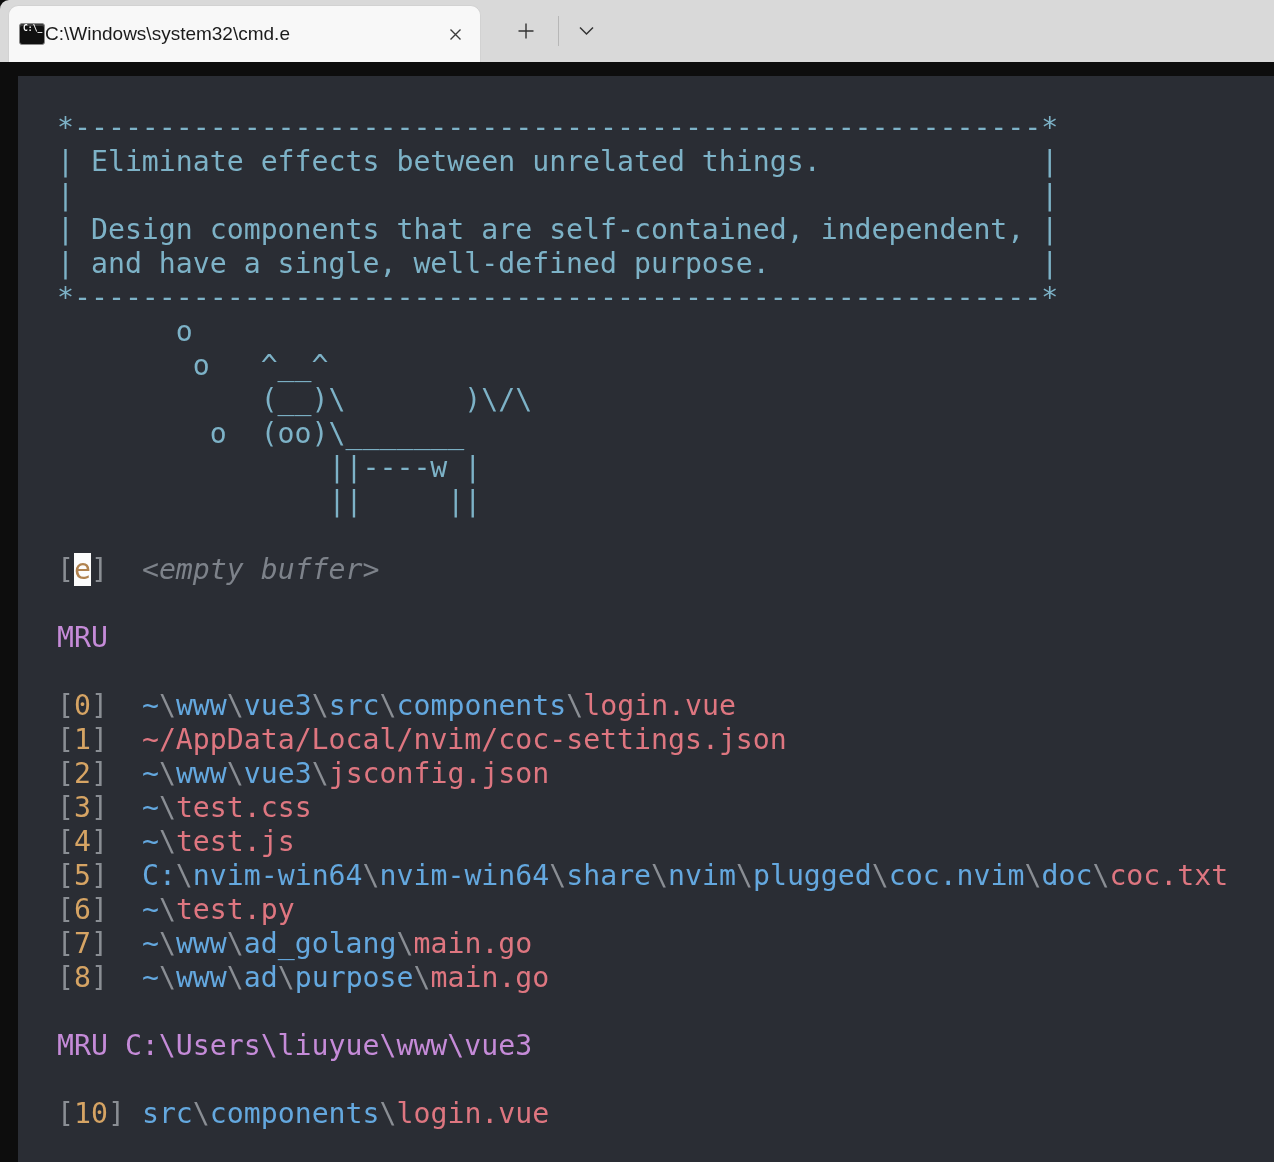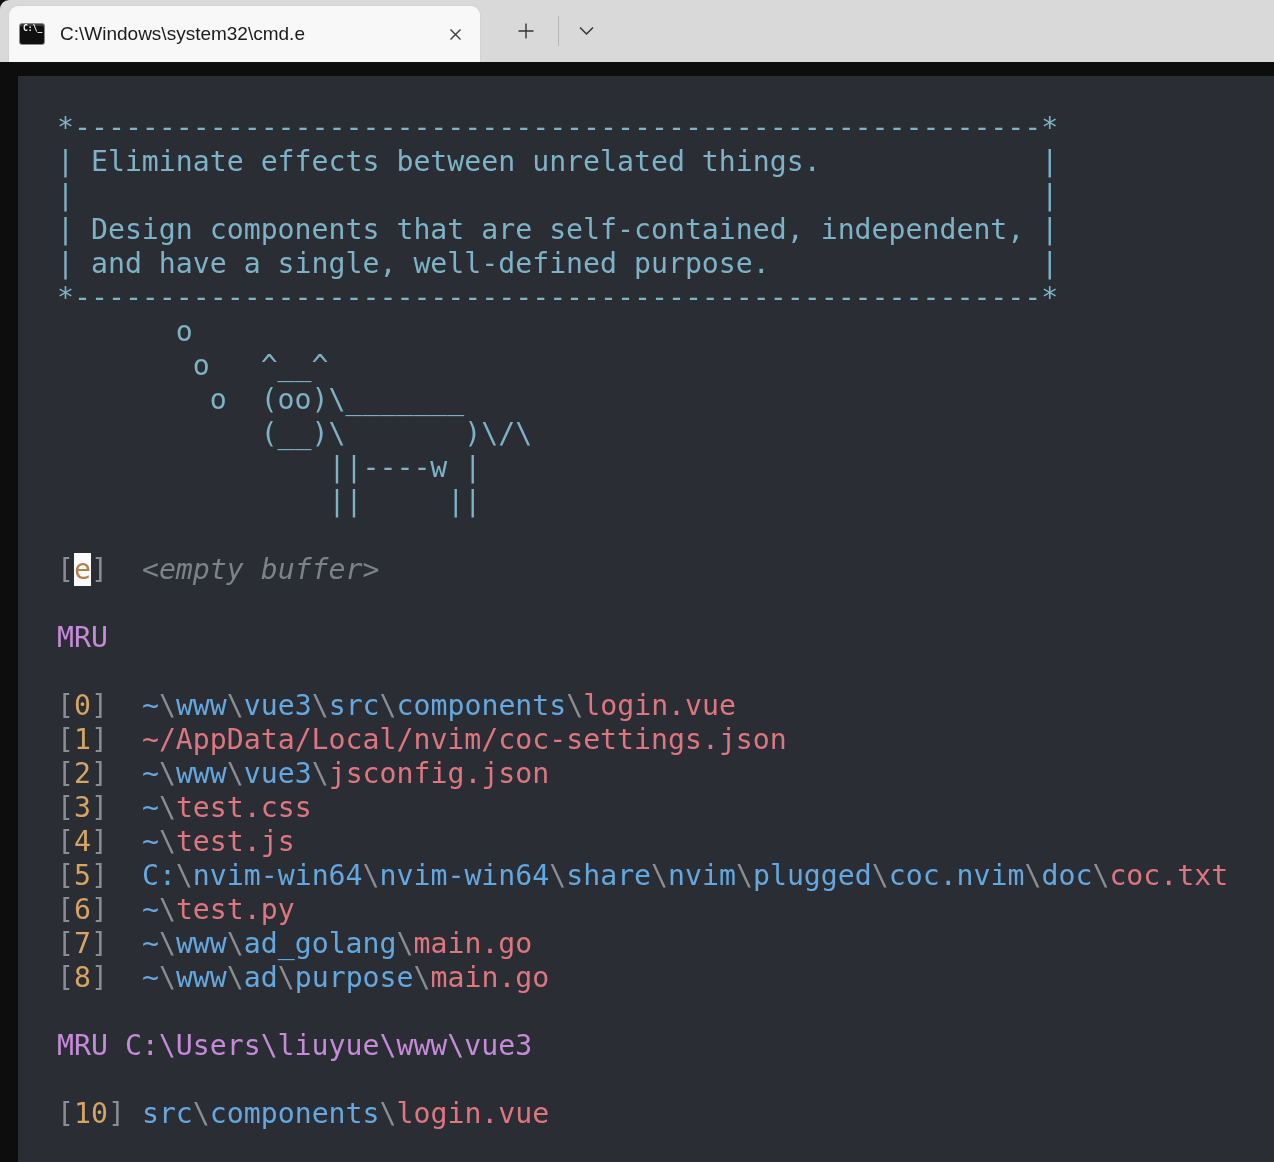--- a/index.html
+++ b/index.html
@@ -20,21 +20,21 @@
     display:flex;align-items:center;padding:0 10px;
   }
   .cmd-icon{
     width:26px;height:22px;flex:0 0 auto;box-sizing:border-box;
     background:#101010;border:1px solid #8a8a8a;border-radius:3px;
     box-shadow:inset 0 2px 0 #3c3c3c;
     color:#fff;font-family:"DejaVu Sans Mono",monospace;font-size:8px;font-weight:bold;
     display:flex;align-items:flex-start;justify-content:flex-start;padding-left:3px;
   }
   .tab-title{
-    flex:1 1 auto;margin-left:15px;
+    flex:1 1 auto;
     font-size:19px;color:#1b1b1b;white-space:nowrap;overflow:hidden;
   }
   .tab-close{
     flex:0 0 auto;width:30px;height:30px;margin-left:6px;border-radius:5px;
     display:flex;align-items:center;justify-content:center;cursor:pointer;
   }
   .ctrl{
     position:absolute;top:13px;width:36px;height:36px;border-radius:5px;
     display:flex;align-items:center;justify-content:center;cursor:pointer;
   }
@@ -99,22 +99,22 @@
     <div class="panel">
       <div class="buffer">
           <div class="line"><span class="c-t">*---------------------------------------------------------*</span></div>
           <div class="line"><span class="c-t">| Eliminate effects between unrelated things.             |</span></div>
           <div class="line"><span class="c-t">|                                                         |</span></div>
           <div class="line"><span class="c-t">| Design components that are self-contained, independent, |</span></div>
           <div class="line"><span class="c-t">| and have a single, well-defined purpose.                |</span></div>
           <div class="line"><span class="c-t">*---------------------------------------------------------*</span></div>
           <div class="line"><span class="c-t">       o</span></div>
           <div class="line"><span class="c-t">        o   ^__^</span></div>
+          <div class="line"><span class="c-t">            (__)\       )\/\</span></div>
           <div class="line"><span class="c-t">         o  (oo)\_______</span></div>
-          <div class="line"><span class="c-t">            (__)\       )\/\</span></div>
           <div class="line"><span class="c-t">                ||----w |</span></div>
           <div class="line"><span class="c-t">                ||     ||</span></div>
           <div class="line"><span> </span></div>
           <div class="line"><span class="c-g">[</span><span class="c-c">e</span><span class="c-g">]</span><span>  </span><span class="c-m">&lt;empty buffer&gt;</span></div>
           <div class="line"><span> </span></div>
           <div class="line"><span class="c-p">MRU</span></div>
           <div class="line"><span> </span></div>
           <div class="line"><span class="c-g">[</span><span class="c-o">0</span><span class="c-g">]</span><span>  </span><span class="c-b">~</span><span class="c-g">\</span><span class="c-b">www</span><span class="c-g">\</span><span class="c-b">vue3</span><span class="c-g">\</span><span class="c-b">src</span><span class="c-g">\</span><span class="c-b">components</span><span class="c-g">\</span><span class="c-k">login.vue</span></div>
           <div class="line"><span class="c-g">[</span><span class="c-o">1</span><span class="c-g">]</span><span>  </span><span class="c-k">~/AppData/Local/nvim/coc-settings.json</span></div>
           <div class="line"><span class="c-g">[</span><span class="c-o">2</span><span class="c-g">]</span><span>  </span><span class="c-b">~</span><span class="c-g">\</span><span class="c-b">www</span><span class="c-g">\</span><span class="c-b">vue3</span><span class="c-g">\</span><span class="c-k">jsconfig.json</span></div>

